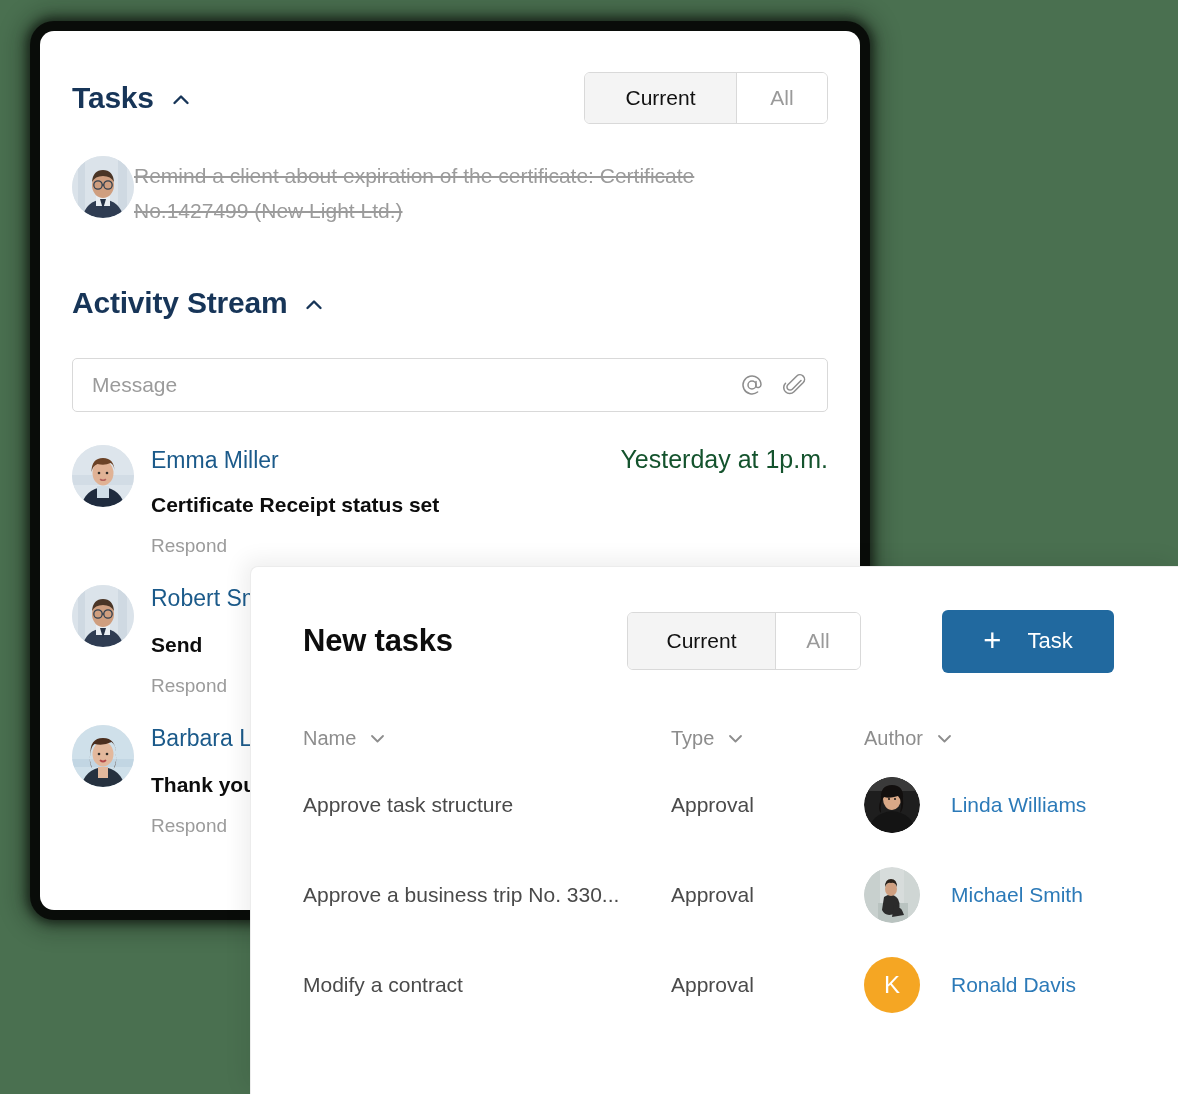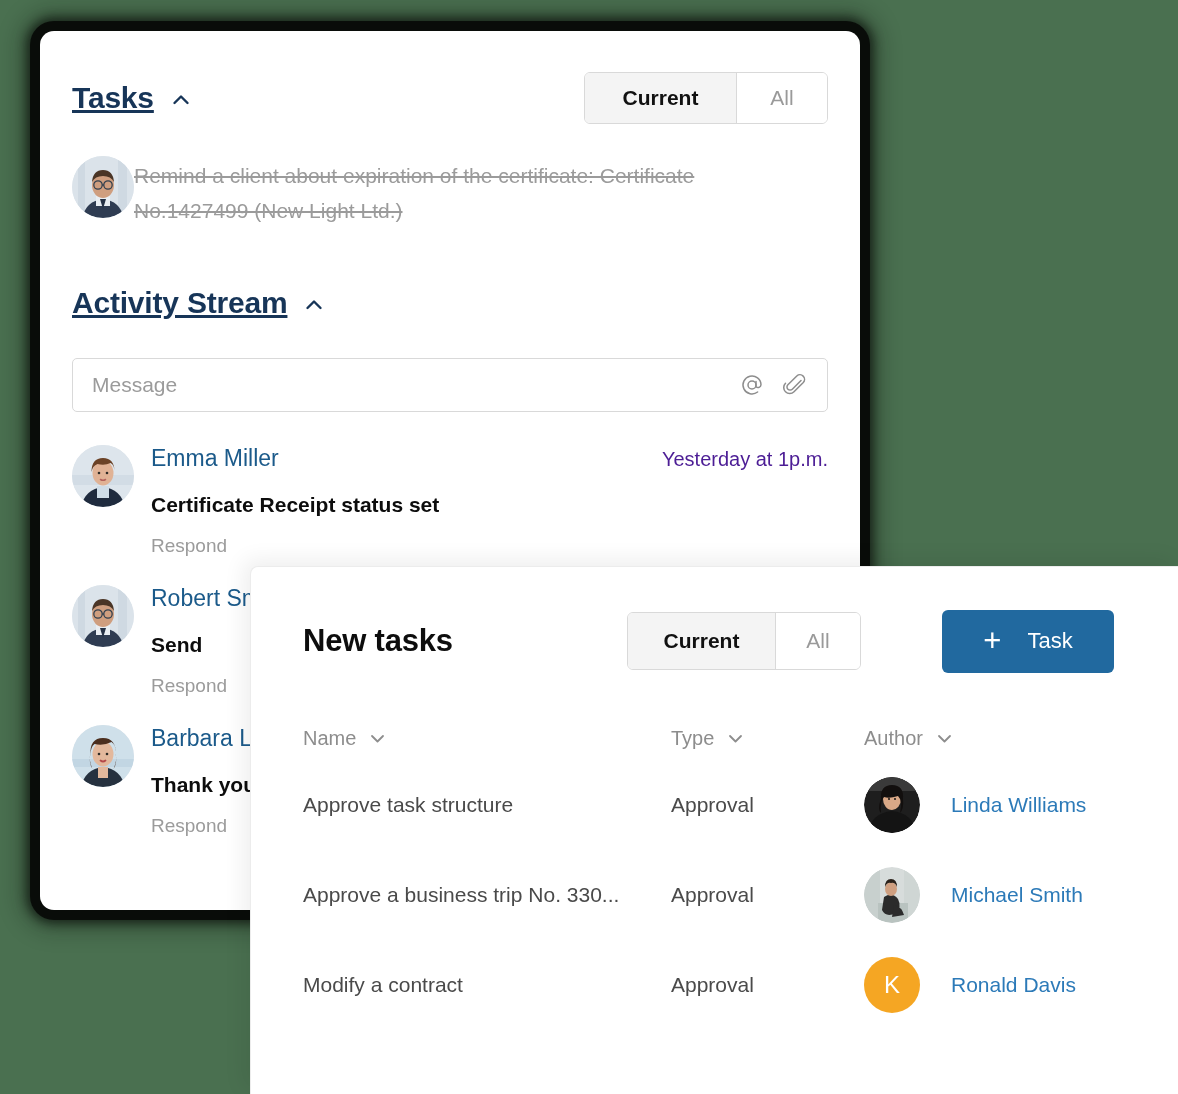--- a/index.html
+++ b/index.html
@@ -47,21 +47,20 @@
   .section-title-wrap {
     display: flex;
     align-items: center;
     gap: 17px;
   }
   .section-title {
     font-size: 30px;
     font-weight: bold;
     color: #173558;
     letter-spacing: -0.2px;
-    text-decoration: underline;
   }
   .chev-up {
     width: 20px;
     height: 20px;
     display: inline-block;
     position: relative;
     top: 2px;
   }
   .chev-up svg { display: block; }
 
@@ -78,21 +77,21 @@
     display: flex;
     align-items: center;
     justify-content: center;
     font-size: 21px;
     cursor: pointer;
     user-select: none;
   }
   .toggle .seg.active {
     background: #f4f4f4;
     color: #111111;
-    font-weight: bold;
+    font-weight: normal;
     width: 152px;
     border-right: 1px solid #d9d9d9;
   }
   .toggle .seg.inactive {
     background: #ffffff;
     color: #9a9a9a;
     width: 90px;
   }
 
   
@@ -158,22 +157,22 @@
     justify-content: space-between;
     height: 32px;
   }
   .feed-name {
     font-size: 23px;
     color: #1b5a8a;
     cursor: pointer;
     white-space: nowrap;
   }
   .feed-time {
-    font-size: 20px;
-    color: #4c1d95;
+    font-size: 25px;
+    color: #14532d;
     white-space: nowrap;
     padding-left: 20px;
   }
   .feed-msg {
     font-size: 21px;
     font-weight: bold;
     color: #0d0d0d;
     margin-top: 16px;
     white-space: nowrap;
   }

